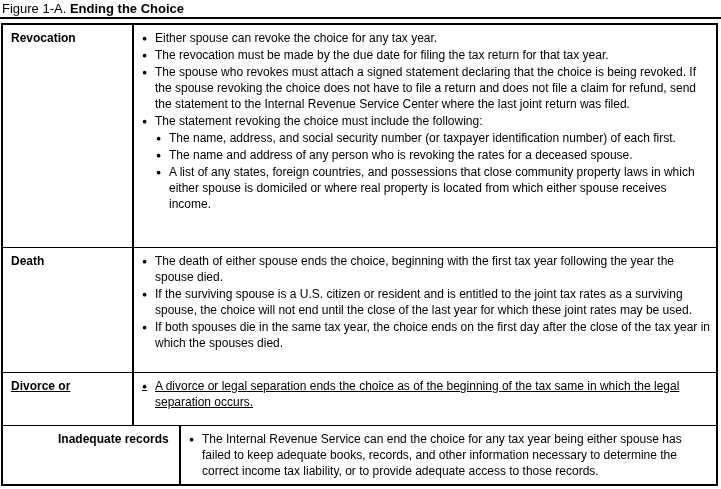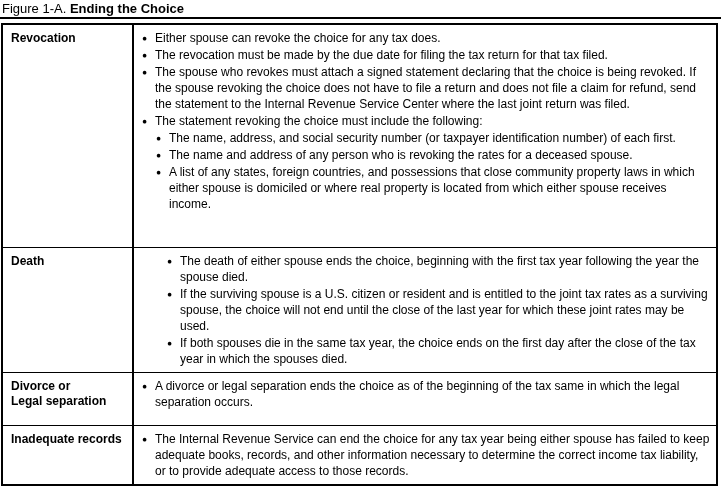--- a/index.html
+++ b/index.html
@@ -34,23 +34,23 @@
     box-sizing: border-box;
   }
   .row {
     display: flex;
     align-items: stretch;
     border-bottom: 1px solid #000000;
     box-sizing: border-box;
   }
   .row:last-child { border-bottom: none; }
   .row:nth-child(1) { min-height: 223px; }
-  .row:nth-child(2) { min-height: 125px; gap: 25px; }
-  .row:nth-child(3) { min-height: 53px; }
-  .row:nth-child(4) { min-height: 55px; }
+  .row:nth-child(2) { min-height: 125px; }
+  .row:nth-child(3) { min-height: 53px; text-decoration: underline; }
+  .row:nth-child(4) { min-height: 55px; margin-left: 47px; }
   .label-cell {
     width: 131px;
     flex: 0 0 131px;
     box-sizing: border-box;
     border-right: 2px solid #000000;
     padding: 6px 4px 4px 8px;
     font-weight: bold;
     font-size: 12px;
     line-height: 15px;
   }
@@ -83,25 +83,25 @@
     <span>Figure 1-A.</span><span> </span><span class="bold">Ending the Choice</span>
   </div>
   <div class="fig-table">
       <div class="row">
         <div class="label-cell">
           <div>Revocation</div>
         </div>
         <div class="content-cell">
           <div class="item lvl1">
             <span class="bullet">●</span>
-            <span class="text">Either spouse can revoke the choice for any tax does.</span>
+            <span class="text">Either spouse can revoke the choice for any tax year.</span>
           </div>
           <div class="item lvl1">
             <span class="bullet">●</span>
-            <span class="text">The revocation must be made by the due date for filing the tax return for that tax filed.</span>
+            <span class="text">The revocation must be made by the due date for filing the tax return for that tax year.</span>
           </div>
           <div class="item lvl1">
             <span class="bullet">●</span>
             <span class="text">The spouse who revokes must attach a signed statement declaring that the choice is being revoked. If the spouse revoking the choice does not have to file a return and does not file a claim for refund, send the statement to the Internal Revenue Service Center where the last joint return was filed.</span>
           </div>
           <div class="item lvl1">
             <span class="bullet">●</span>
             <span class="text">The statement revoking the choice must include the following:</span>
           </div>
           <div class="item lvl2">
@@ -133,21 +133,20 @@
           </div>
           <div class="item lvl1">
             <span class="bullet">●</span>
             <span class="text">If both spouses die in the same tax year, the choice ends on the first day after the close of the tax year in which the spouses died.</span>
           </div>
         </div>
       </div>
       <div class="row">
         <div class="label-cell">
           <div>Divorce or</div>
-          <div>Legal separation</div>
         </div>
         <div class="content-cell">
           <div class="item lvl1">
             <span class="bullet">●</span>
             <span class="text">A divorce or legal separation ends the choice as of the beginning of the tax same in which the legal separation occurs.</span>
           </div>
         </div>
       </div>
       <div class="row">
         <div class="label-cell">

